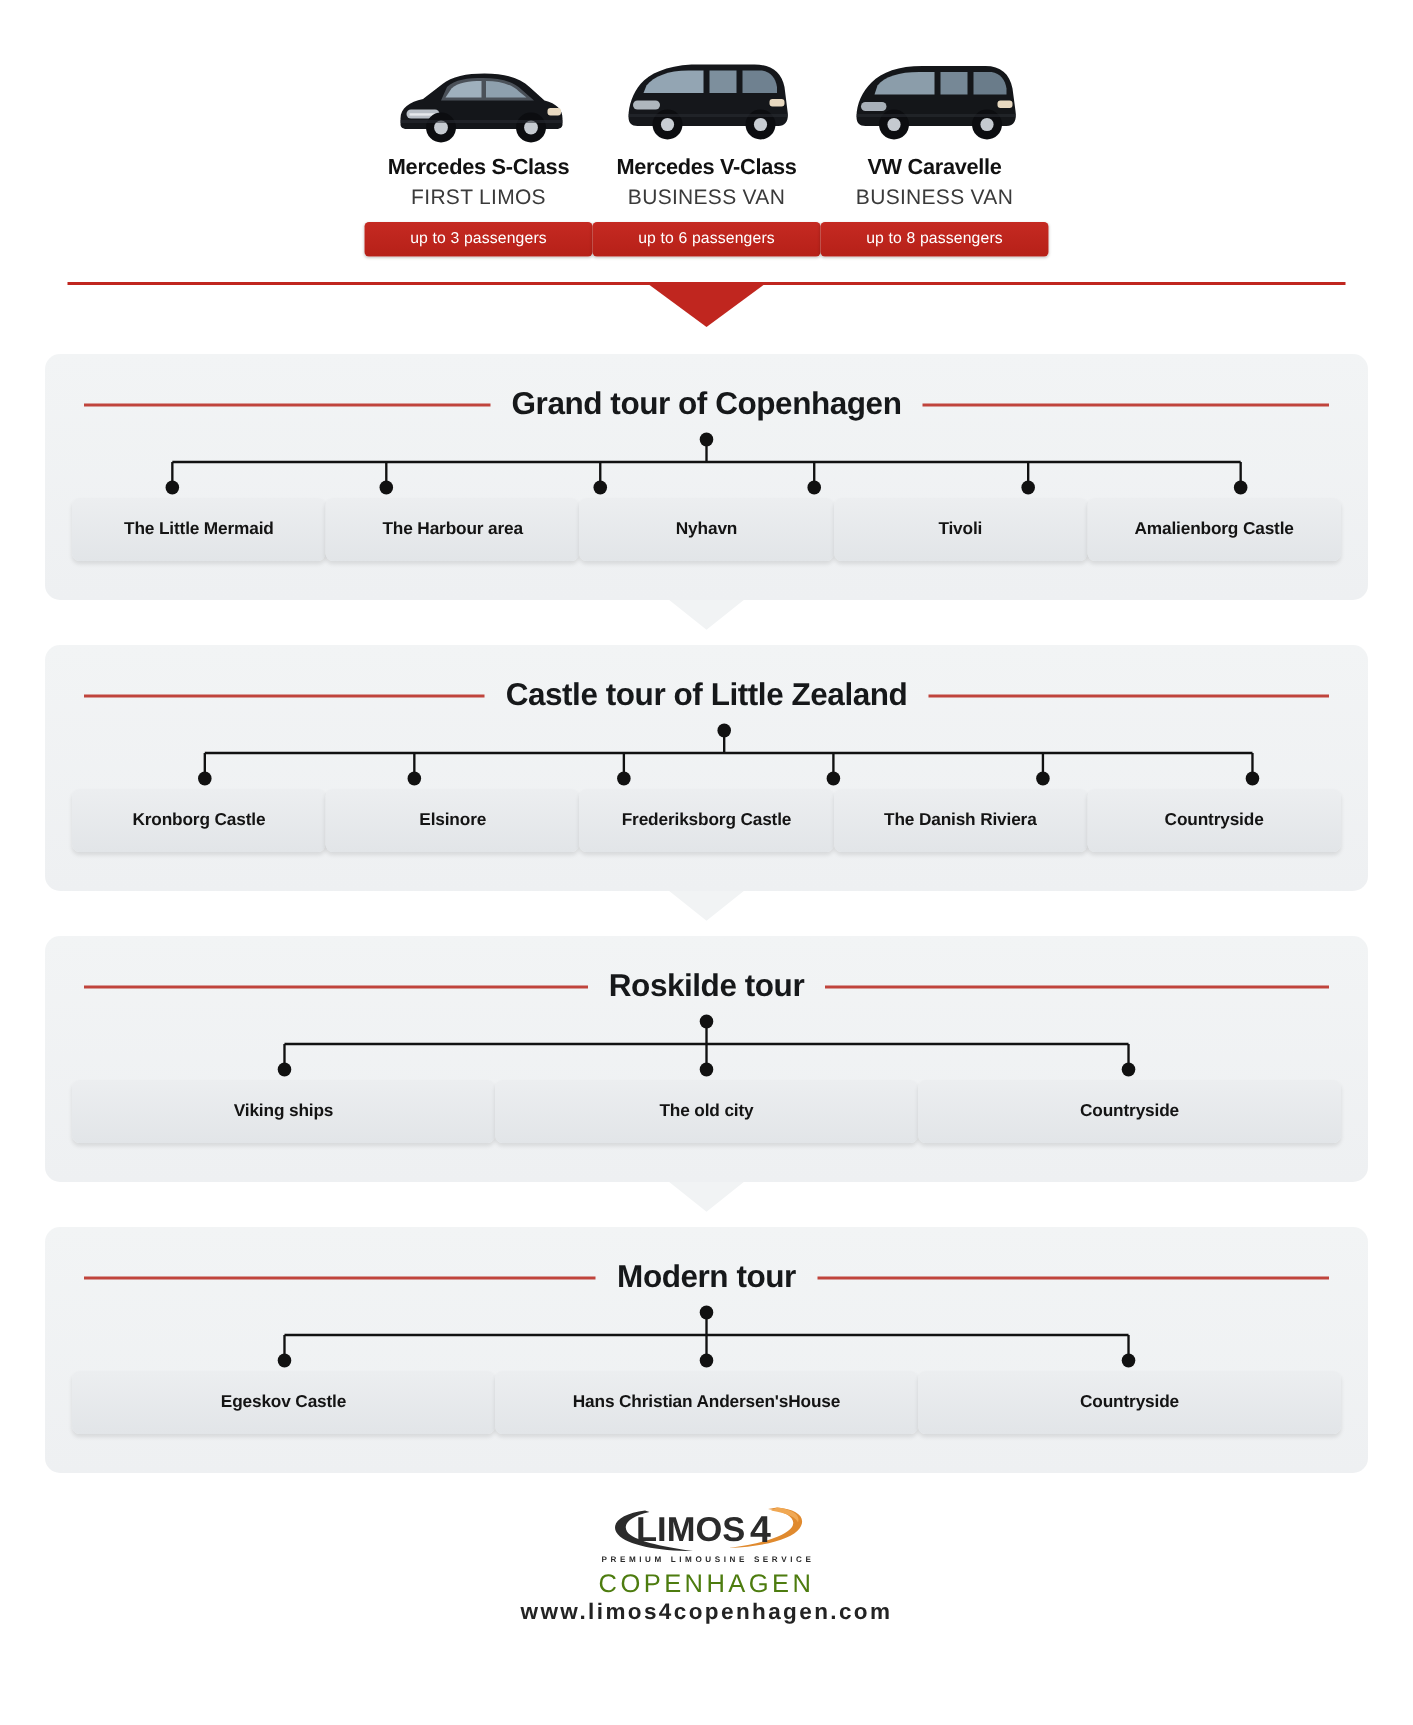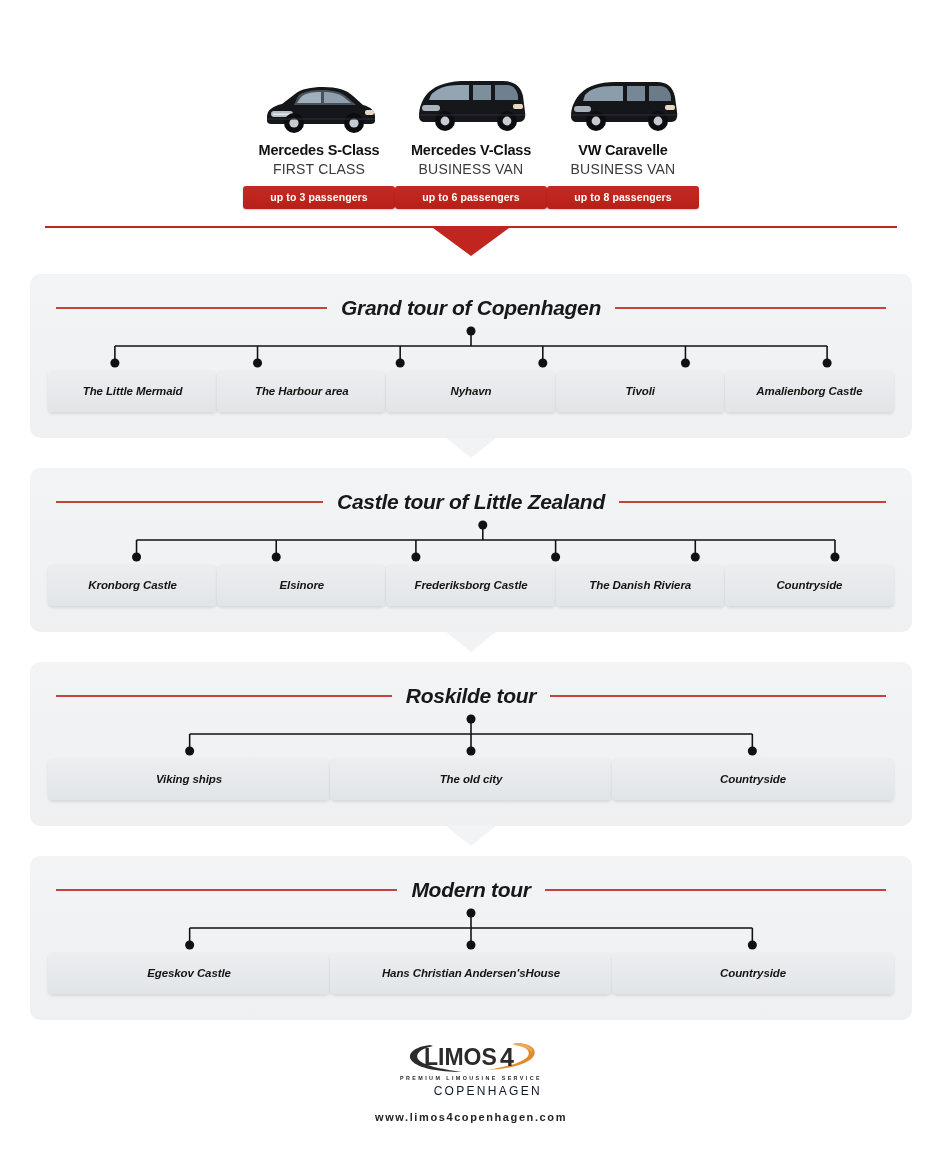--- a/index.html
+++ b/index.html
@@ -16,21 +16,20 @@
     position: relative;
   }
 
   
   .fleet {
     display: flex;
     justify-content: center;
     align-items: flex-start;
     gap: 0px;
     padding-top: 22px;
-    margin-top: 38px;
   }
   .vehicle {
     width: 152px;
     text-align: center;
   }
   .veh-img {
     height: 78px;
     display: flex;
     align-items: flex-end;
     justify-content: center;
@@ -49,21 +48,21 @@
     letter-spacing: 0.2px;
     margin-top: 2px;
     line-height: 1.25;
   }
   .veh-badge {
     margin-top: 7px;
     background: #c0261f;
     background: linear-gradient(#c52a22, #b62018);
     color: #fff;
     font-size: 10.5px;
-    font-weight: bold;
+    font-weight: normal;
     border-radius: 3px;
     padding: 5px 4px 6px;
     letter-spacing: 0.1px;
     box-shadow: 0 1px 2px rgba(0,0,0,0.22);
     white-space: nowrap;
   }
 
   
   .red-rule-wrap {
     position: relative;
@@ -86,21 +85,20 @@
     border-right: 38px solid transparent;
     border-top: 28px solid #c0261f;
   }
 
   
   .sections {
     margin-top: 18px;
   }
   .section-wrap {
     position: relative;
-    font-style: italic;
   }
   .tour {
     position: relative;
     margin: 0 30px;
     background: linear-gradient(180deg, #f2f4f5 0%, #eef0f2 100%);
     border-radius: 10px;
     padding: 22px 18px 26px;
   }
   .tour-title-row {
     display: flex;
@@ -190,28 +188,28 @@
   }
   .logo-mark svg { display: block; }
   .logo-tagline {
     font-size: 5.4px;
     font-weight: bold;
     letter-spacing: 2.4px;
     color: #2a2a2a;
     margin-top: -3px;
   }
   .logo-city {
-    font-size: 12px;
+    font-size: 17px;
     letter-spacing: 2.3px;
-    color: #0f172a;
+    color: #4d7c0f;
     margin-top: 3px;
   }
   .site-url {
-    margin-top: 12px;
-    font-size: 11px;
+    margin-top: 0;
+    font-size: 15px;
     font-weight: bold;
     letter-spacing: 1.6px;
     color: #232323;
   }
 </style>
 </head>
 <body>
 
 <div class="fleet">
 
@@ -227,21 +225,21 @@
         <rect x="16" y="39.5" width="18" height="1.6" fill="#e6e9ec"></rect>
         <circle cx="37" cy="49" r="10" fill="#0c0d10"></circle>
         <circle cx="37" cy="49" r="4.6" fill="#c6cbd1"></circle>
         <circle cx="97" cy="49" r="10" fill="#0c0d10"></circle>
         <circle cx="97" cy="49" r="4.6" fill="#c6cbd1"></circle>
         <rect x="108" y="36" width="9" height="5" rx="2" fill="#e8d9c0"></rect>
         <path d="M10 44 L118 44 L118 46 L10 46 Z" fill="#2a2e34" opacity="0.55"></path>
       </svg>
     </div>
     <div class="veh-name">Mercedes S-Class</div>
-    <div class="veh-class">FIRST CLASS</div>
+    <div class="veh-class">FIRST LIMOS</div>
     <div class="veh-badge">up to 3 passengers</div>
   </div>
 
   <div class="vehicle">
     <div class="veh-img">
       <svg width="120" height="70" viewBox="0 0 120 70">
         <ellipse cx="60" cy="62" rx="50" ry="5" fill="#ffffff"></ellipse>
         <path d="M8 48 C8 40 11 32 16 26 C22 19 33 14 50 13 L92 13 C103 13 110 18 112 28 L114 44 C115 50 113 54 108 54 L14 54 C10 54 8 52 8 48 Z" fill="#15171b"></path>
         <path d="M20 27 C25 21 34 17 48 17 L58 17 L58 32 L18 32 Z" fill="#93a5b3"></path>
         <path d="M62 17 L80 17 L80 32 L62 32 Z" fill="#7d8f9d"></path>

